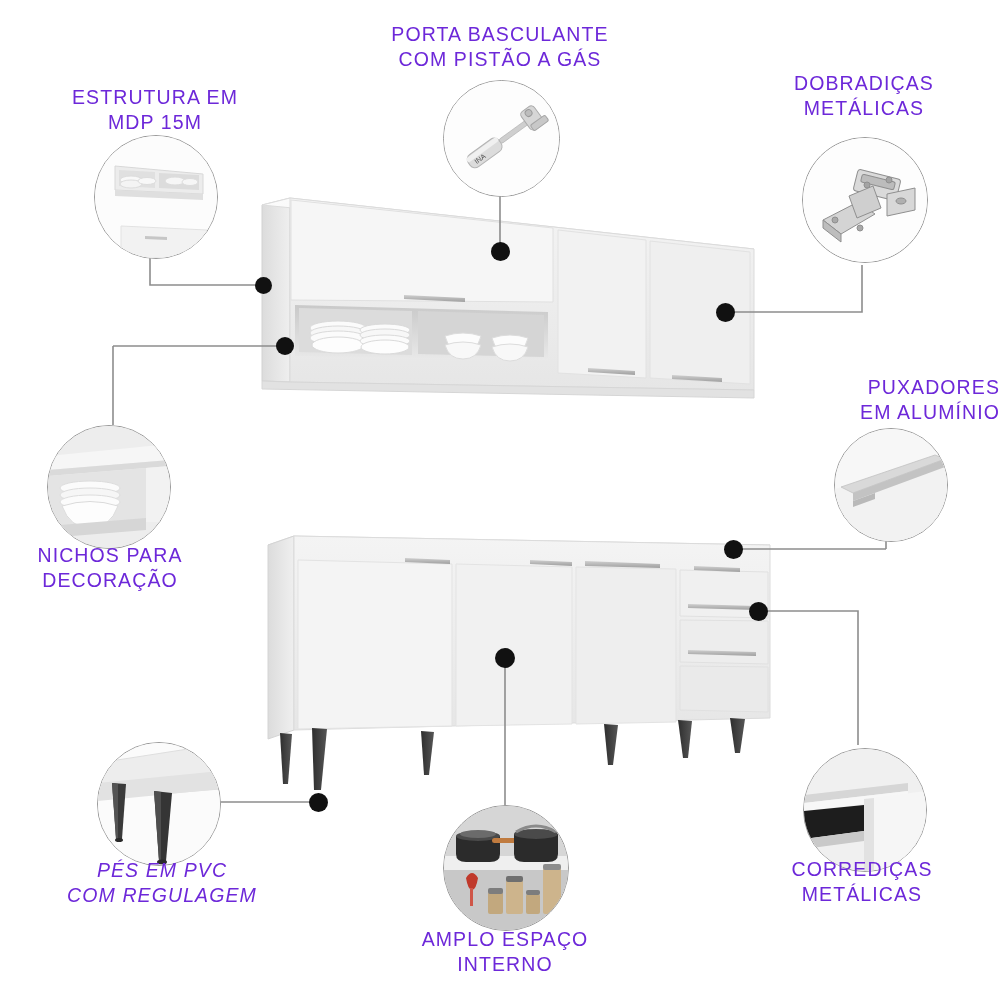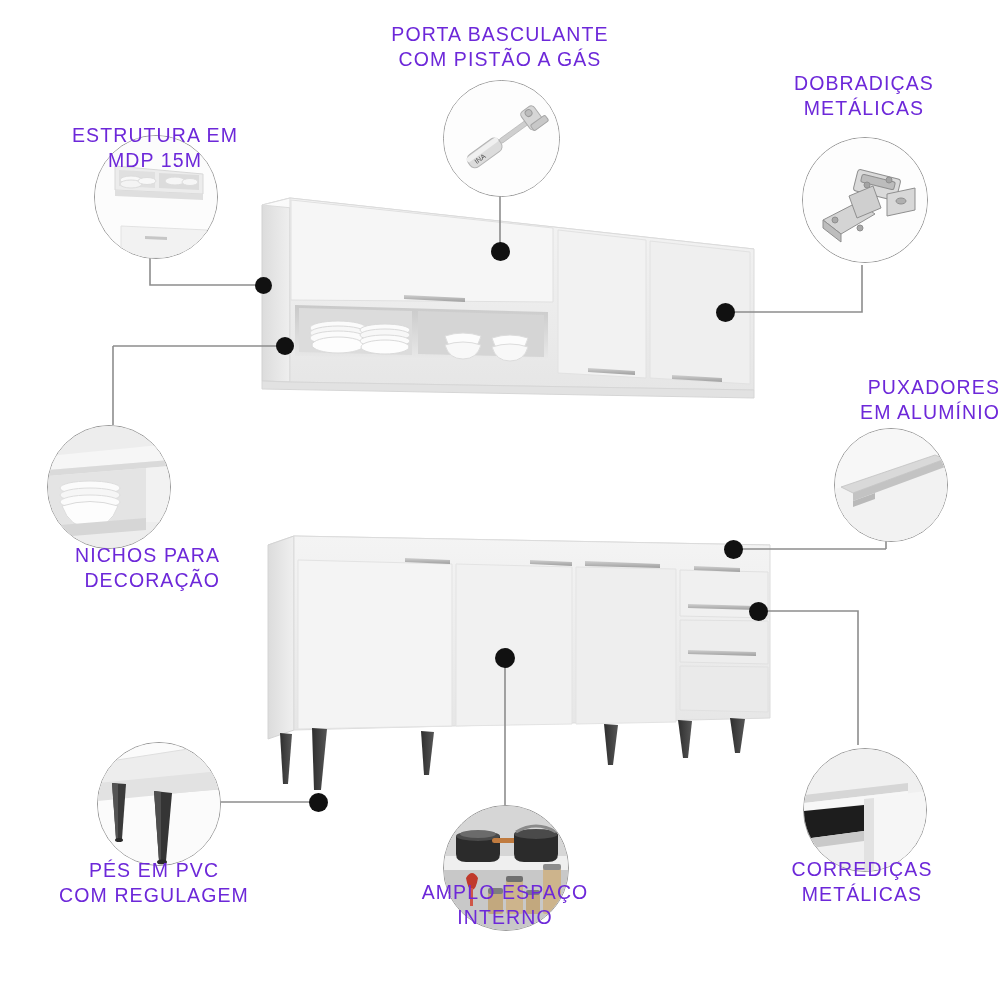--- a/index.html
+++ b/index.html
@@ -288,37 +288,37 @@
 
   <div class="dot" style="left:255px;top:277px;width:17px;height:17px;"></div>
   <div class="dot" style="left:491px;top:242px;width:19px;height:19px;"></div>
   <div class="dot" style="left:716px;top:303px;width:19px;height:19px;"></div>
   <div class="dot" style="left:276px;top:337px;width:18px;height:18px;"></div>
   <div class="dot" style="left:724px;top:540px;width:19px;height:19px;"></div>
   <div class="dot" style="left:749px;top:602px;width:19px;height:19px;"></div>
   <div class="dot" style="left:495px;top:648px;width:20px;height:20px;"></div>
   <div class="dot" style="left:309px;top:793px;width:19px;height:19px;"></div>
 
-  <div class="label" style="left:45px;top:85px;width:220px;margin-top:38px;">ESTRUTURA EM
+  <div class="label" style="left:45px;top:85px;width:220px;">ESTRUTURA EM
 MDP 15M</div>
 
   <div class="label" style="left:380px;top:22px;width:240px;">PORTA BASCULANTE
 COM PISTÃO A GÁS</div>
 
   <div class="label" style="left:754px;top:71px;width:220px;">DOBRADIÇAS
 METÁLICAS</div>
 
   <div class="label" style="left:780px;top:375px;width:220px;text-align:right;">PUXADORES
 EM ALUMÍNIO</div>
 
-  <div class="label" style="left:0px;top:543px;width:220px;text-align:right;">NICHOS PARA
+  <div class="label" style="left:0px;top:543px;width:220px;">NICHOS PARA
 DECORAÇÃO</div>
 
-  <div class="label" style="left:44px;top:858px;width:220px;">PÉS EM PVC
+  <div class="label" style="left:52px;top:858px;width:220px;font-style:italic;">PÉS EM PVC
 COM REGULAGEM</div>
 
-  <div class="label" style="left:392px;top:880px;width:226px;">AMPLO ESPAÇO
+  <div class="label" style="left:392px;top:927px;width:226px;">AMPLO ESPAÇO
 INTERNO</div>
 
   <div class="label" style="left:752px;top:857px;width:220px;">CORREDIÇAS
 METÁLICAS</div>
 
 </div>
 
 </body></html>

